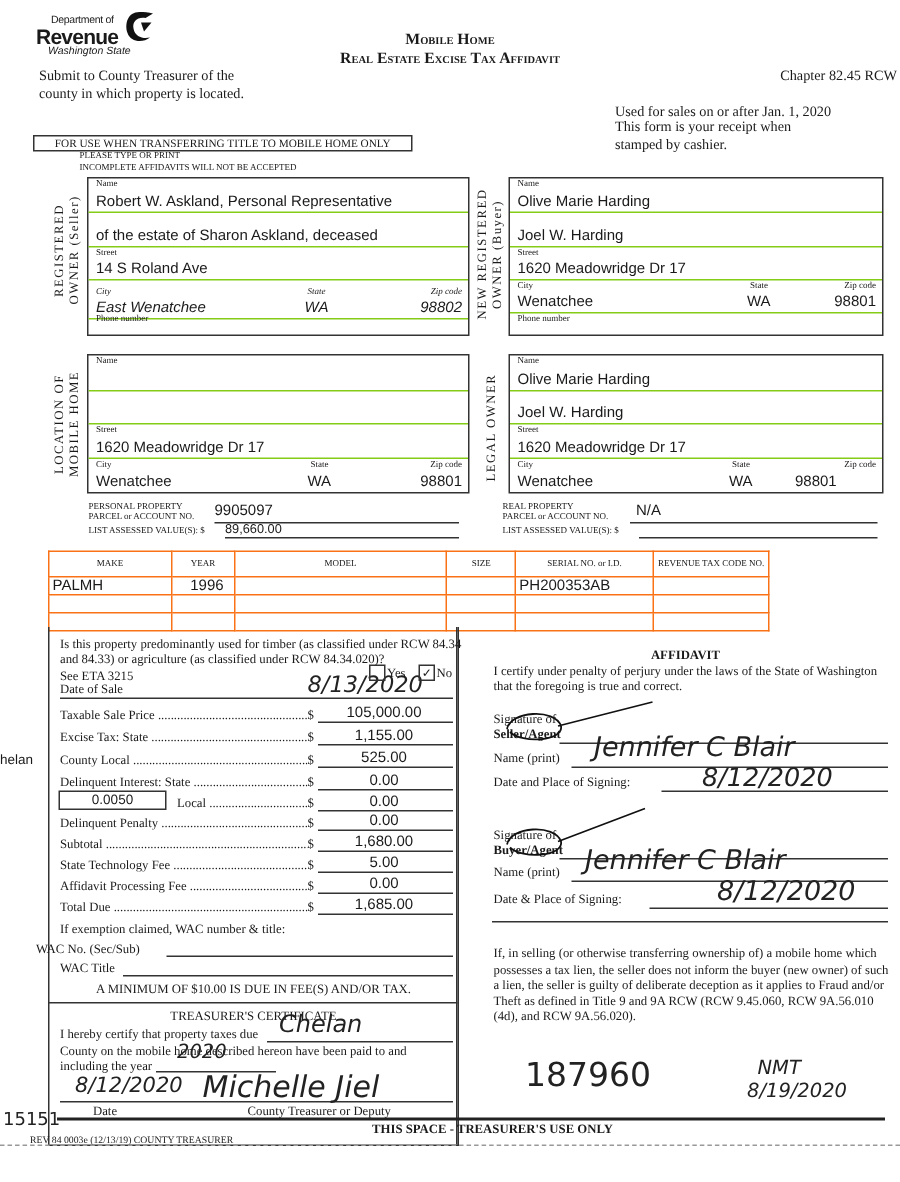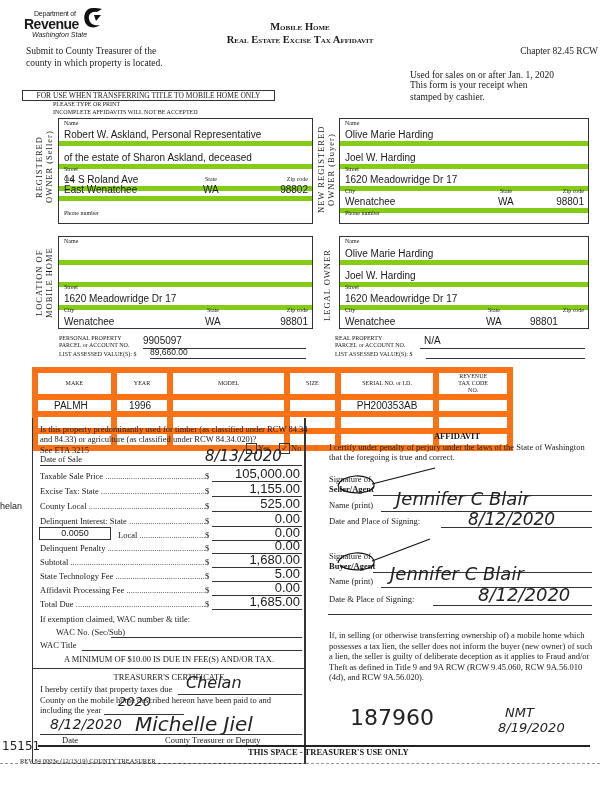--- a/index.html
+++ b/index.html
@@ -19,49 +19,49 @@
   .title { left:0; width:600px; top:20px; text-align:center; font-size:10.5px; font-weight:bold; line-height:13px; font-variant:small-caps; }
   .chap { left:0; width:598px; top:46px; text-align:right; font-size:9.5px; line-height:11.5px; }
   .hdr-right { left:410px; top:46px; font-size:9.5px; line-height:11.5px;margin-top:34px; }
   .used { left:410px; top:70px; font-size:9.5px; }
 
   .banner { left:22px; top:90px; width:251px; height:9px; border:1px solid #333; font-size:7.5px; line-height:9px; text-align:center; }
   .small-caps-note { left:53px; font-size:6px; }
 
   
   .pbox { border:1px solid #333; }
-  .row { position:absolute; left:0; right:0; border-bottom:5px solid #84cc16; }
+  .row { position:absolute; left:0; right:0; border-bottom:1px solid #84cc16; }
   .row:last-child { border-bottom:none; }
   .lbl { position:absolute; left:5px; top:1px; font-size:6px; }
   .lbl-state { position:absolute; font-size:6px; top:1px; }
   .lbl-zip { position:absolute; right:4px; font-size:6px; top:1px; }
   .val { position:absolute; left:5px; bottom:1px; font-family:"Liberation Sans",sans-serif; font-size:10px; }
   .val-state { position:absolute; bottom:1px; font-family:"Liberation Sans",sans-serif; font-size:10px; }
   .val-zip { position:absolute; right:4px; bottom:1px; font-family:"Liberation Sans",sans-serif; font-size:10px; }
 
   .vlabel { position:absolute; writing-mode:vertical-rl; transform:rotate(180deg); font-size:8.5px; letter-spacing:1px; text-align:center; line-height:10px; }
 
   .parcel { font-size:6px; line-height:7px; }
   .parcel-val { font-family:"Liberation Sans",sans-serif; font-size:10px; }
   .uline { border-bottom:1px solid #333; }
 
   
   table.mh { position:absolute; left:32px; top:367px; width:481px; border-collapse:collapse; }
-  table.mh th, table.mh td { border:6px solid #f97316; padding:0 16px; }
+  table.mh th, table.mh td { border:1px solid #f97316; padding:0 2px; }
   table.mh th { font-weight:normal; font-size:6px; height:16px; text-align:center; line-height:7px; }
   table.mh td { font-family:"Liberation Sans",sans-serif; font-size:10px; height:11px; line-height:11px; }
 
   
   .taxbox { left:32px; top:418px; width:272px; height:345px; border:1px solid #333; border-top:none; }
   .taxq { left:40px; top:424px; width:268px; font-size:8.5px; line-height:10px; }
   .trow { position:absolute; left:40px; width:262px; height:13px; font-size:8.5px; }
   .trow .tl { position:absolute; left:0; bottom:1px; white-space:nowrap; overflow:hidden; width:165px; }
   .trow .tl::after { content:" ........................................................................................................"; }
   .trow .dollar { position:absolute; left:165px; bottom:1px; }
-  .trow .amt { position:absolute; left:172px; right:0; bottom:0; border-bottom:1px solid #333; text-align:right; font-family:"Liberation Sans",sans-serif; font-size:13px; padding-right:2px; }
+  .trow .amt { position:absolute; left:172px; right:0; bottom:0; border-bottom:1px solid #333; text-align:center; font-family:"Liberation Sans",sans-serif; font-size:10px; padding-right:2px; }
   .ratebox { left:39px; width:70px; height:11px; border:1px solid #333; font-family:"Liberation Sans",sans-serif; font-size:9px; text-align:center; line-height:11px; }
 
   
   .aff-title { left:322px; width:270px; top:431px; text-align:center; font-size:8.5px; font-weight:bold; }
   .aff-text { left:329px; top:442px; width:265px; font-size:8.5px; line-height:10px; }
   .sigrow { position:absolute; left:329px; width:263px; font-size:8.5px; }
   .sigrow .line { position:absolute; bottom:0; right:0; border-bottom:1px solid #333; }
 
   .warn { left:329px; top:630px; width:265px; font-size:8.5px; line-height:10.5px; }
   .bottomline { left:0; top:763px; width:600px; }
@@ -108,21 +108,21 @@
     <span class="lbl">Name</span>
     <span class="val">Robert W. Askland, Personal Representative</span>
   </div>
   <div class="row" style="top:23px; height:22px;">
     <span class="val">of the estate of Sharon Askland, deceased</span>
   </div>
   <div class="row" style="top:46px; height:21px;">
     <span class="lbl">Street</span>
     <span class="val">14 S Roland Ave</span>
   </div>
-  <div class="row" style="top:56px; height:21px;">
+  <div class="row" style="top:72px; height:21px;font-style:italic;">
     <span class="lbl">City</span>
     <span class="lbl-state" style="left:146px;">State</span>
     <span class="lbl-zip">Zip code</span>
     <span class="val">East Wenatchee</span>
     <span class="val-state" style="left:144px;">WA</span>
     <span class="val-zip">98802</span>
   </div>
   <div class="row" style="top:90px; height:14px; border-bottom:none;">
     <span class="lbl">Phone number</span>
   </div>
@@ -337,21 +337,21 @@
     <span class="dollar">$</span>
   <span class="amt">0.00</span>
 </div>
 <div class="trow" style="top:597px;">
   <span class="tl">Total Due</span>
     <span class="dollar">$</span>
   <span class="amt">1,685.00</span>
 </div>
 
 <div class="abs" style="left:40px; top:614px; font-size:8.5px;">If exemption claimed, WAC number &amp; title:</div>
-<div class="abs" style="left:56px; top:627px; font-size:8.5px;">WAC No. (Sec/Sub)</div>
+<div class="abs" style="left:24px; top:627px; font-size:8.5px;">WAC No. (Sec/Sub)</div>
 <div class="abs uline" style="left:111px; top:626px; width:191px; height:11px; font-size:8.5px;"></div>
 <div class="abs" style="left:40px; top:640px; font-size:8.5px;">WAC Title</div>
 <div class="abs uline" style="left:82px; top:639px; width:220px; height:11px; font-size:8.5px;"></div>
 <div class="abs" style="left:32px; top:654px; width:274px; text-align:center; font-size:8.5px;">A MINIMUM OF $10.00 IS DUE IN FEE(S) AND/OR TAX.</div>
 <div class="abs" style="left:32px; top:668px; width:273px; border-top:1px solid #333;"></div>
 
 <div class="abs" style="left:32px; top:672px; width:274px; text-align:center; font-size:8.5px;">TREASURER'S CERTIFICATE</div>
 <div class="abs" style="left:40px; top:684px; font-size:8.5px;text-align:center;">I hereby certify that property taxes due</div>
 <div class="abs uline" style="left:178px; top:684px; width:124px; height:10px;"></div>
 <div class="abs hand" style="left:186px; top:673px; font-size:16px;">Chelan</div>

